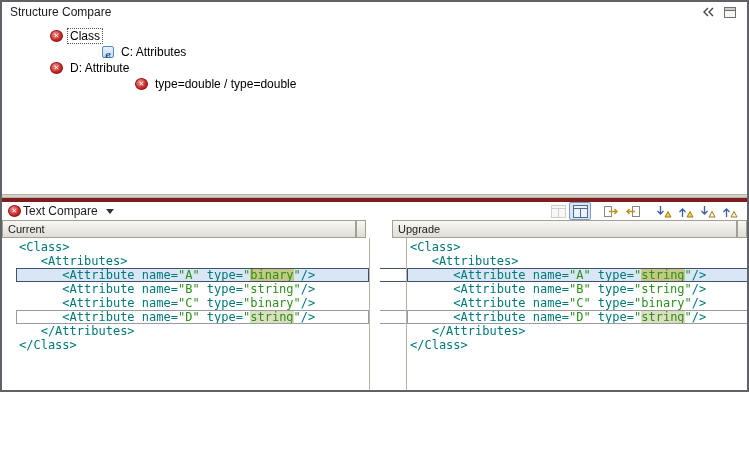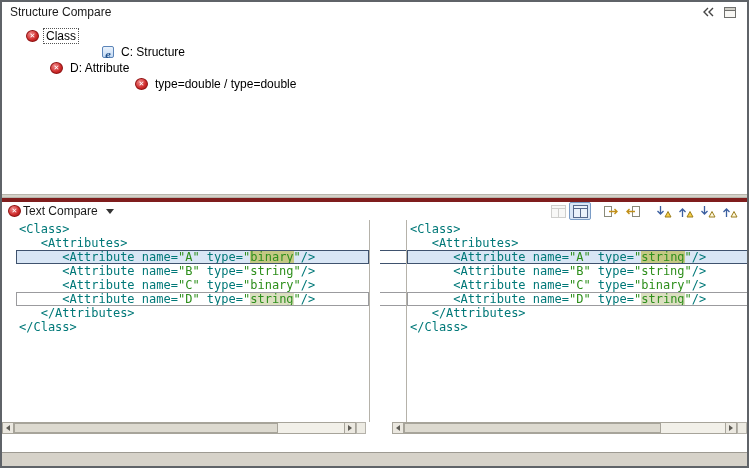--- a/index.html
+++ b/index.html
@@ -1,19 +1,19 @@
 <!DOCTYPE html>
 <html style="--sel-bg: #D9E6F5; --sel-border: #3F526E; --chg-border: #9B9B9E; --tok-sel: #C4C883; --tok-chg: #DBDFC0; --xml-tag: #007878; --xml-val: #2E8F1C;"><head>
 <meta charset="utf-8">
 <style>
   html,body { margin:0; padding:0; background:#FFFFFF; }
   * { box-sizing:border-box; }
 
   .window {
-    width:749px; height:468px;
+    width:749px; height:392px;
     border:2px solid #5F6368;
     background:#FFFFFF;
     display:flex; flex-direction:column;
     font-family:"Liberation Sans", sans-serif;
     overflow:hidden;
   }
 
   
   .panel-titlebar {
     display:flex; align-items:center;
@@ -142,27 +142,27 @@
           </button>
           <button class="tb-btn">
             <svg width="12" height="11" viewBox="0 0 12 11">
               <rect x="0.5" y="0.5" width="11" height="10" fill="#F8F7F4" stroke="#6F6F6D"></rect>
               <rect x="0.5" y="0.5" width="11" height="3" fill="#CFCEC7" stroke="#6F6F6D"></rect>
             </svg>
           </button>
         </span>
     </div>
     <div class="tree" id="structure-tree">
-        <div class="tree-row" style="padding-left: 24px;">
+        <div class="tree-row" style="padding-left: 24px; margin-left: 24px;">
           <span class="icon-change"></span>
           <span class="tree-label selected">Class</span>
         </div>
         <div class="tree-row" style="padding-left: 100px;">
           <span class="icon-e"></span>
-          <span class="tree-label">C: Structure</span>
+          <span class="tree-label">C: Attributes</span>
         </div>
         <div class="tree-row" style="padding-left: 48px;">
           <span class="icon-change"></span>
           <span class="tree-label">D: Attribute</span>
         </div>
         <div class="tree-row" style="padding-left: 133px;">
           <span class="icon-change"></span>
           <span class="tree-label">type=double / type=double</span>
         </div>
       </div>
@@ -225,20 +225,27 @@
           </button>
           <button class="tb-btn">
             <svg width="16" height="13" viewBox="0 0 16 13">
               <path d="M4.5 12 V4 M1.5 7 L4.5 4 L7.5 7" fill="none" stroke="#3B5FA0" stroke-width="1.3"></path>
               <path d="M9 12 L12 6.5 L15 12 Z" fill="#FFF8DC" stroke="#9A7D1C"></path>
             </svg>
           </button>
         </span>
     </div>
 
+    <div class="compare-headers">
+      <div class="hdr">Current</div>
+      <div class="hdr"></div>
+      <div class="hdr-gutter"></div>
+      <div class="hdr">Upgrade</div>
+      <div class="hdr"></div>
+    </div>
 
     <div class="compare-body">
       <div class="code-pane left" id="pane-left">
           <div class="code-line"><span class="seg-tag">&lt;Class&gt;</span></div>
           <div class="code-line"><span class="seg-tag">   &lt;Attributes&gt;</span></div>
           <div class="code-line row-selected"><span class="seg-tag">      &lt;Attribute name=</span><span class="seg-val">"A"</span><span class="seg-tag"> type=</span><span class="seg-val">"</span><span class="seg-val hl-sel">binary</span><span class="seg-val">"</span><span class="seg-tag">/&gt;</span></div>
           <div class="code-line"><span class="seg-tag">      &lt;Attribute name=</span><span class="seg-val">"B"</span><span class="seg-tag"> type=</span><span class="seg-val">"string"</span><span class="seg-tag">/&gt;</span></div>
           <div class="code-line"><span class="seg-tag">      &lt;Attribute name=</span><span class="seg-val">"C"</span><span class="seg-tag"> type=</span><span class="seg-val">"binary"</span><span class="seg-tag">/&gt;</span></div>
           <div class="code-line row-changed"><span class="seg-tag">      &lt;Attribute name=</span><span class="seg-val">"D"</span><span class="seg-tag"> type=</span><span class="seg-val">"</span><span class="seg-val hl-chg">string</span><span class="seg-val">"</span><span class="seg-tag">/&gt;</span></div>
           <div class="code-line"><span class="seg-tag">   &lt;/Attributes&gt;</span></div>

